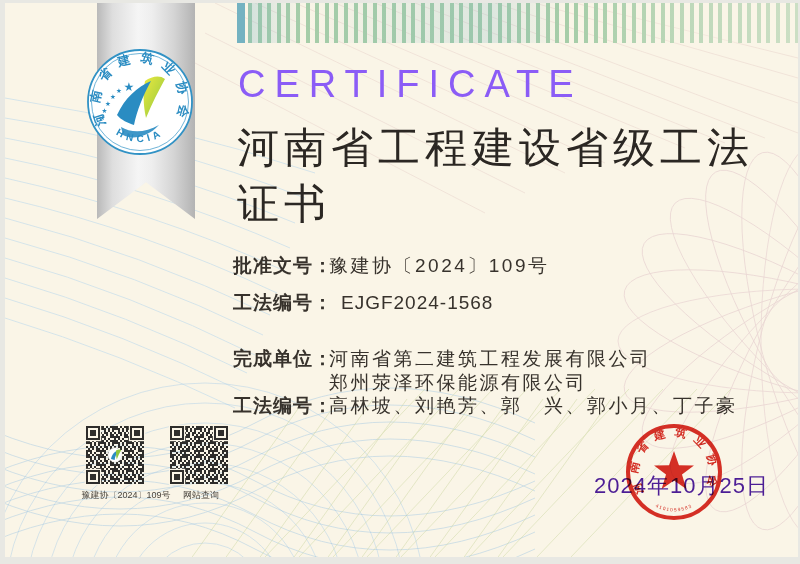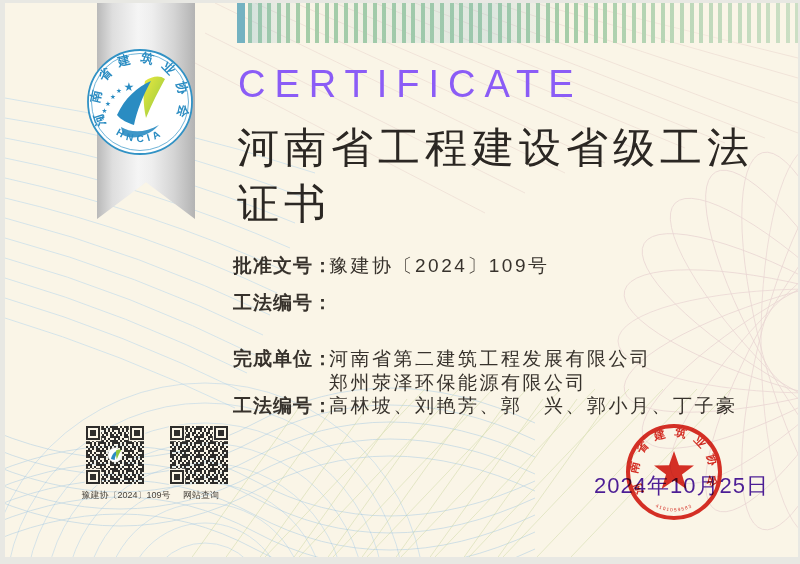--- a/index.html
+++ b/index.html
@@ -203,20 +203,21 @@
 
   <div class="title-en">CERTIFICATE</div>
   <div class="title-zh">河南省工程建设省级工法证书</div>
 
   <div class="field f2">
     <span class="lbl">批准文号：</span>
     <span class="val">豫建协〔2024〕109号</span>
   </div>
   <div class="field f3">
     <span class="lbl">工法编号：</span>
+    <span class="val val-latin">EJGF2024-1568</span>
   </div>
   <div class="field f4">
     <span class="lbl">完成单位：</span>
     <span class="val">河南省第二建筑工程发展有限公司</span>
   </div>
   <div class="f4b">郑州荥泽环保能源有限公司</div>
   <div class="field f5">
     <span class="lbl">工法编号：</span>
     <span class="val">高林坡、刘艳芳、郭　兴、郭小月、丁子豪</span>
   </div>

